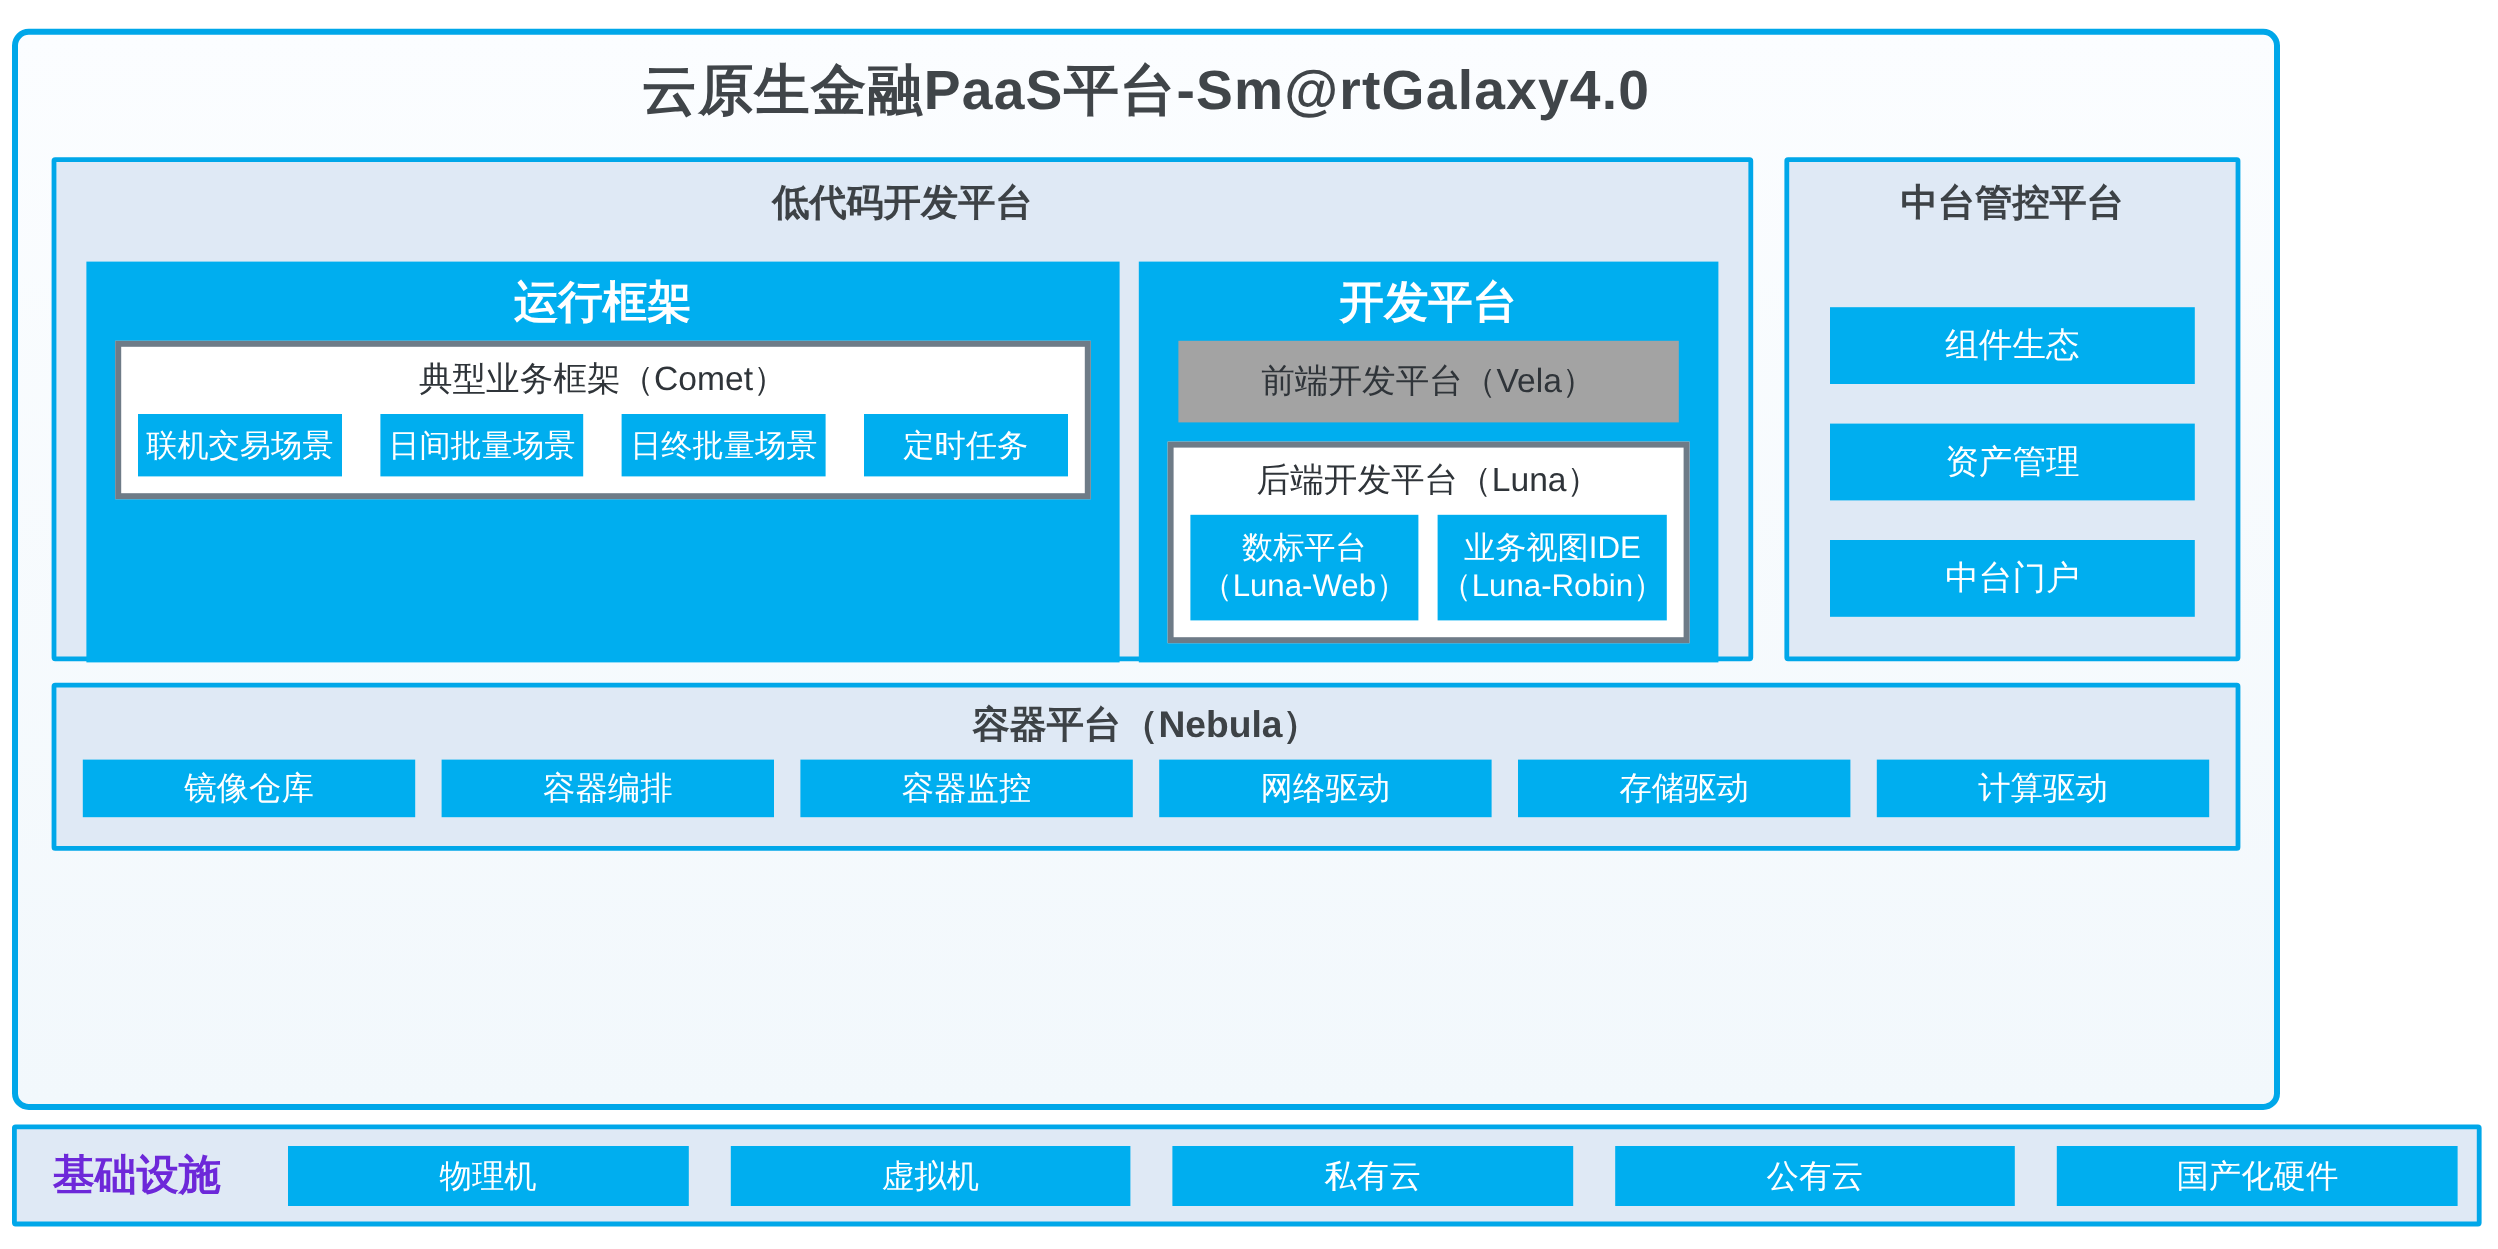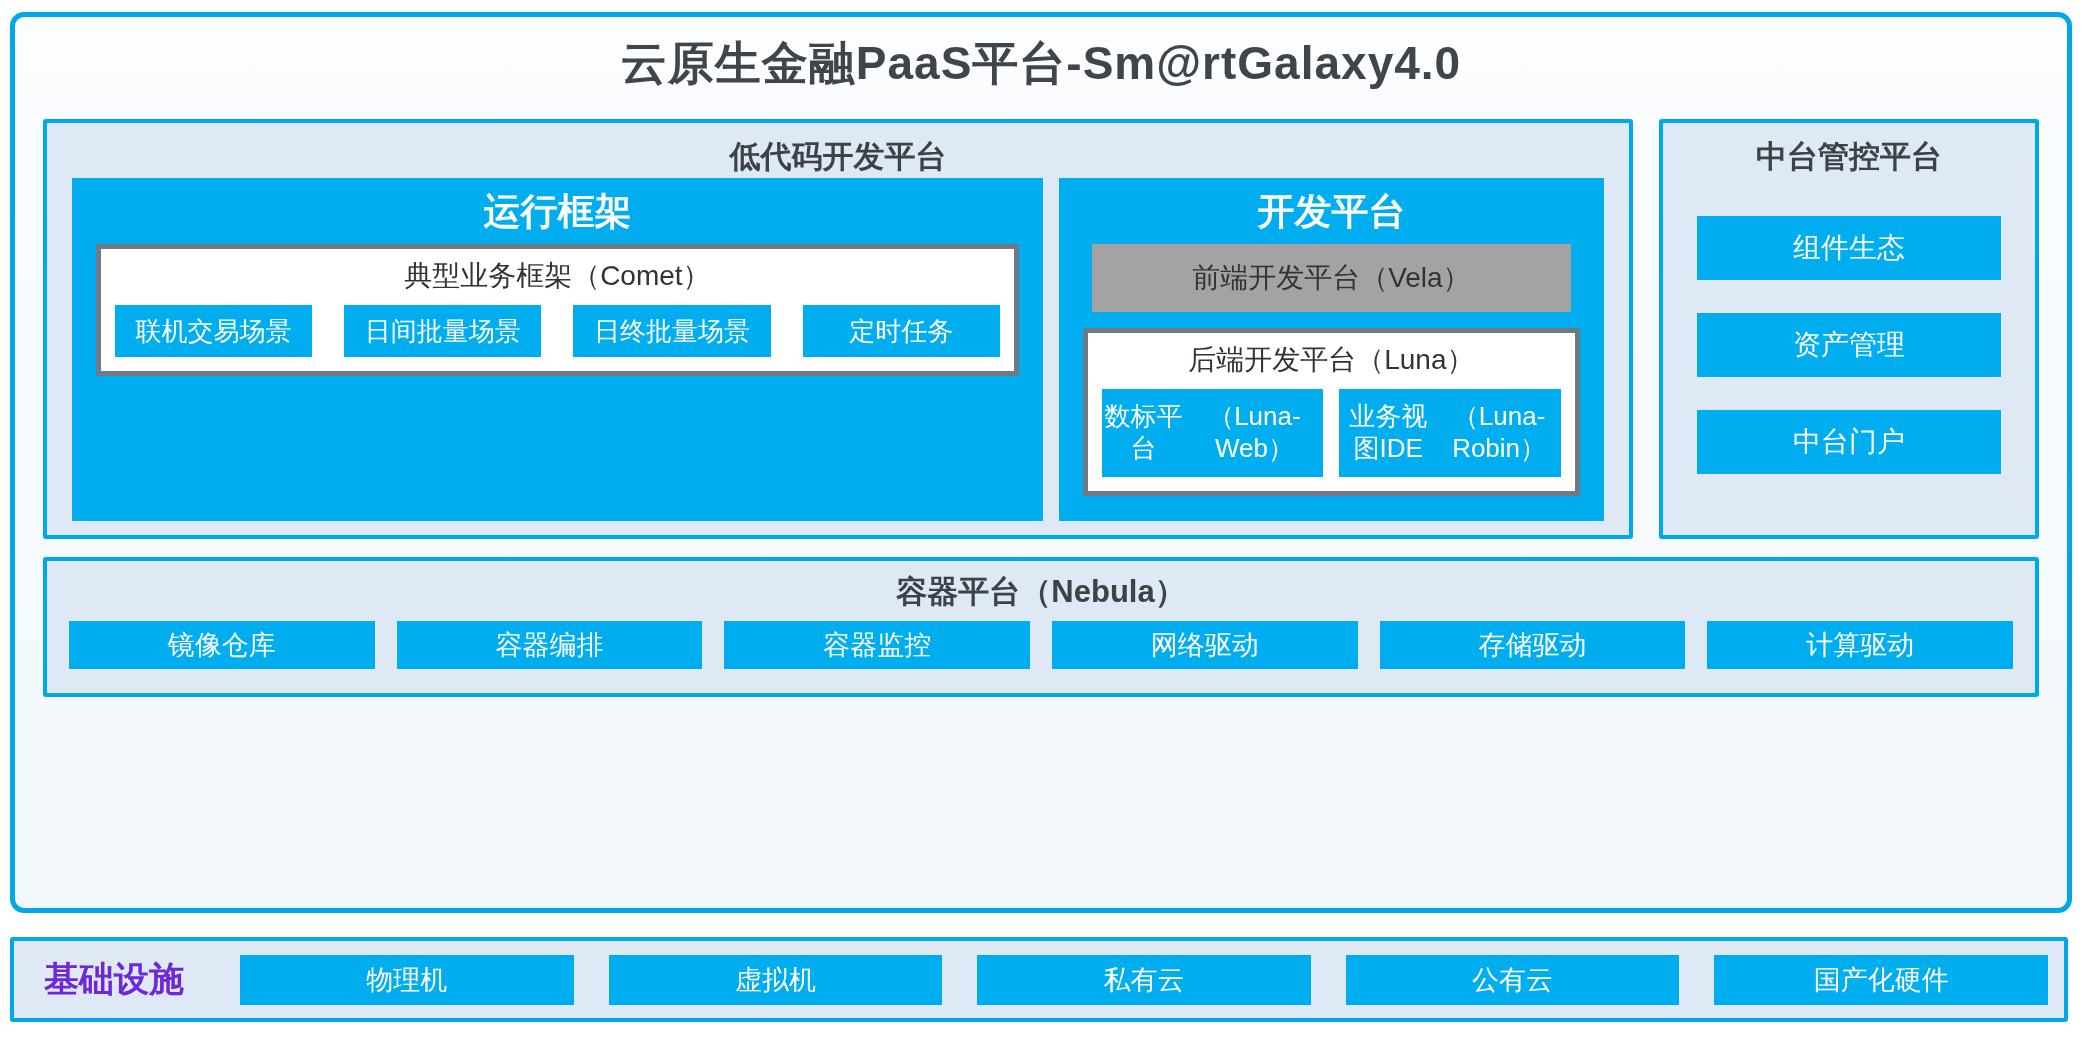--- a/index.html
+++ b/index.html
@@ -5,37 +5,37 @@
   html,body{margin:0;padding:0;}
   body{
     width:2082px;height:1041px;position:relative;background:#ffffff;
     font-family:"Liberation Sans","DejaVu Sans",sans-serif;
     -webkit-font-smoothing:antialiased;
   }
   *{box-sizing:border-box;}
 
   
   .outer{
-    position:absolute;left:10px;top:12px;width:2062px;height:901px;
+    position:absolute;left:10px;top:24px;width:1890px;height:901px;
     border:5px solid #00A7E9;border-radius:14px;
     background:linear-gradient(180deg,#FBFDFF 0%,#F2F8FC 100%);
     padding:0 28px;
   }
   .main-title{
     text-align:center;font-size:46px;font-weight:700;color:#404549;
     padding:16px 0 24px;letter-spacing:1px;
   }
 
   
   .panel{
     background:#DFE9F5;border:4px solid #00A7E9;border-radius:3px;
   }
   .panel-header{
     text-align:center;font-size:31px;font-weight:700;color:#3D4246;
-    padding:13px 0 0;
+    padding:13px 0 28px;
   }
 
   
   .row1{display:flex;gap:26px;height:420px;margin-bottom:18px;}
   .panel-lowcode{flex:1;display:flex;flex-direction:column;}
   .lowcode-content{display:flex;gap:16px;margin:0 25px;flex:1;padding-bottom:14px;}
 
   .blue-section{background:#00AEEF;display:flex;flex-direction:column;}
   .sec-runtime{flex:997;}
   .sec-dev{flex:560;}
@@ -59,21 +59,21 @@
     display:flex;align-items:center;justify-content:center;text-align:center;
     height:52px;flex:1;
   }
 
   .vela-box{
     background:#a3a3a3;margin:0 33px 16px;height:68px;
     display:flex;align-items:center;justify-content:center;
     font-size:28px;color:#2F3439;
   }
   .luna-row{gap:16px;}
-  .two-line{flex-direction:row;line-height:1.22;height:auto;}
+  .two-line{flex-direction:column;line-height:1.22;height:auto;}
   .luna-row .blue-btn{height:88px;font-size:26px;}
 
   
   .panel-mid{width:380px;flex:none;display:flex;flex-direction:column;}
   .mid-buttons{margin:38px 34px 0;display:flex;flex-direction:column;gap:33px;}
   .mid-buttons .blue-btn{height:64px;flex:none;font-size:28px;}
 
   
   .panel-dist{height:187px;margin-bottom:20px;}
   .dist-grid{

